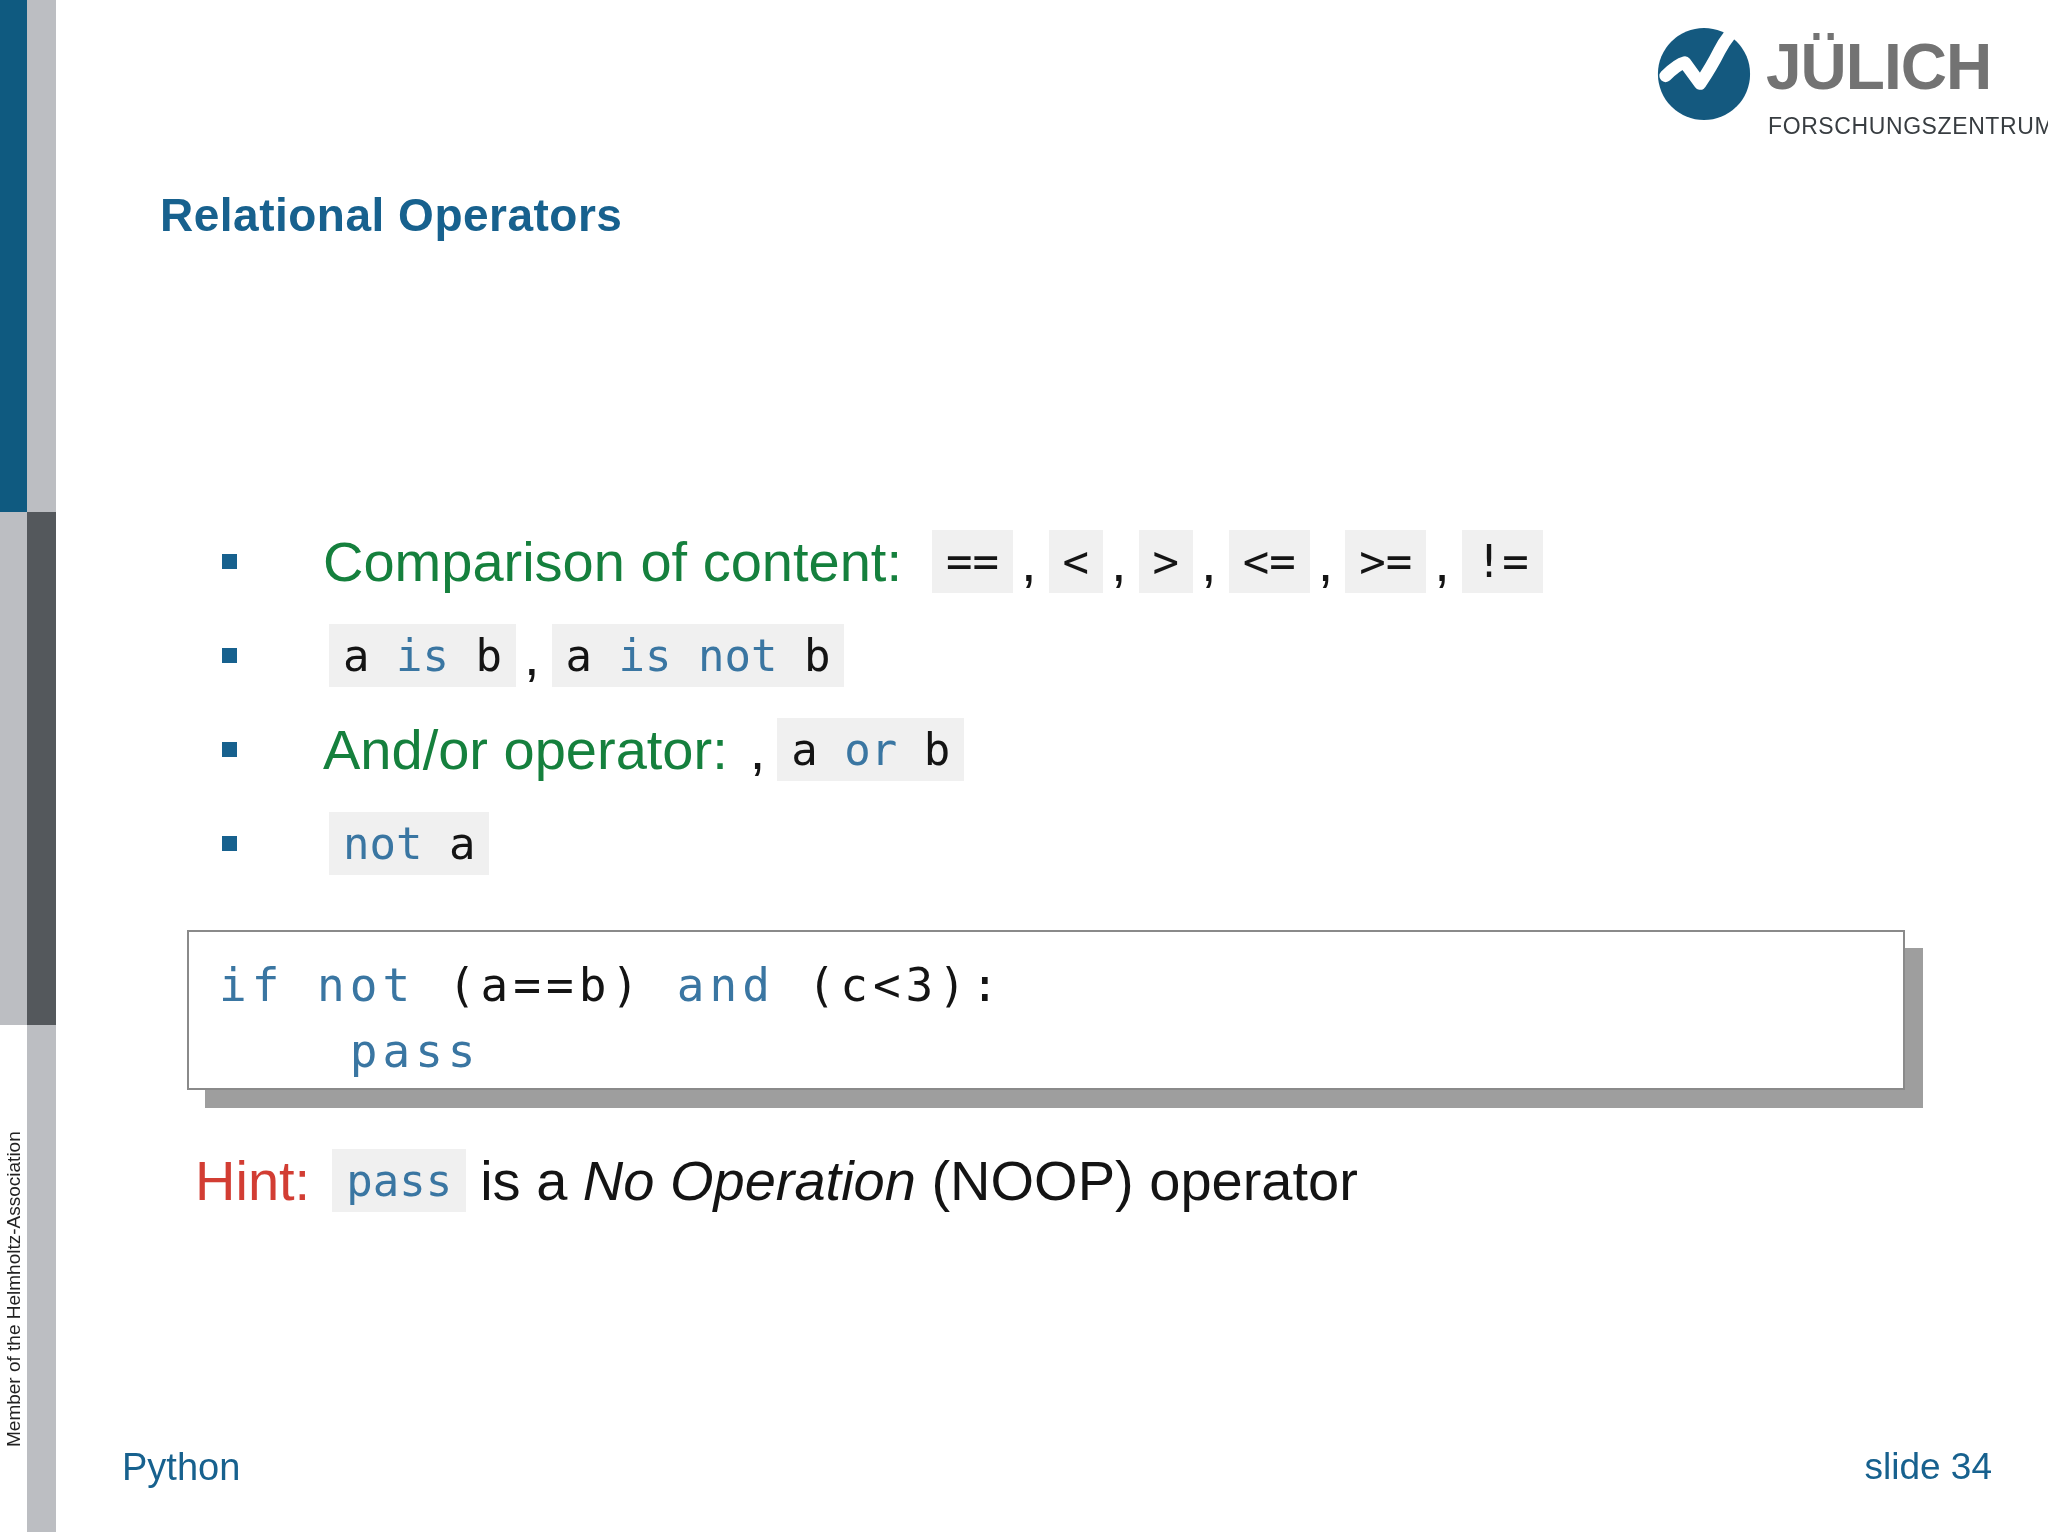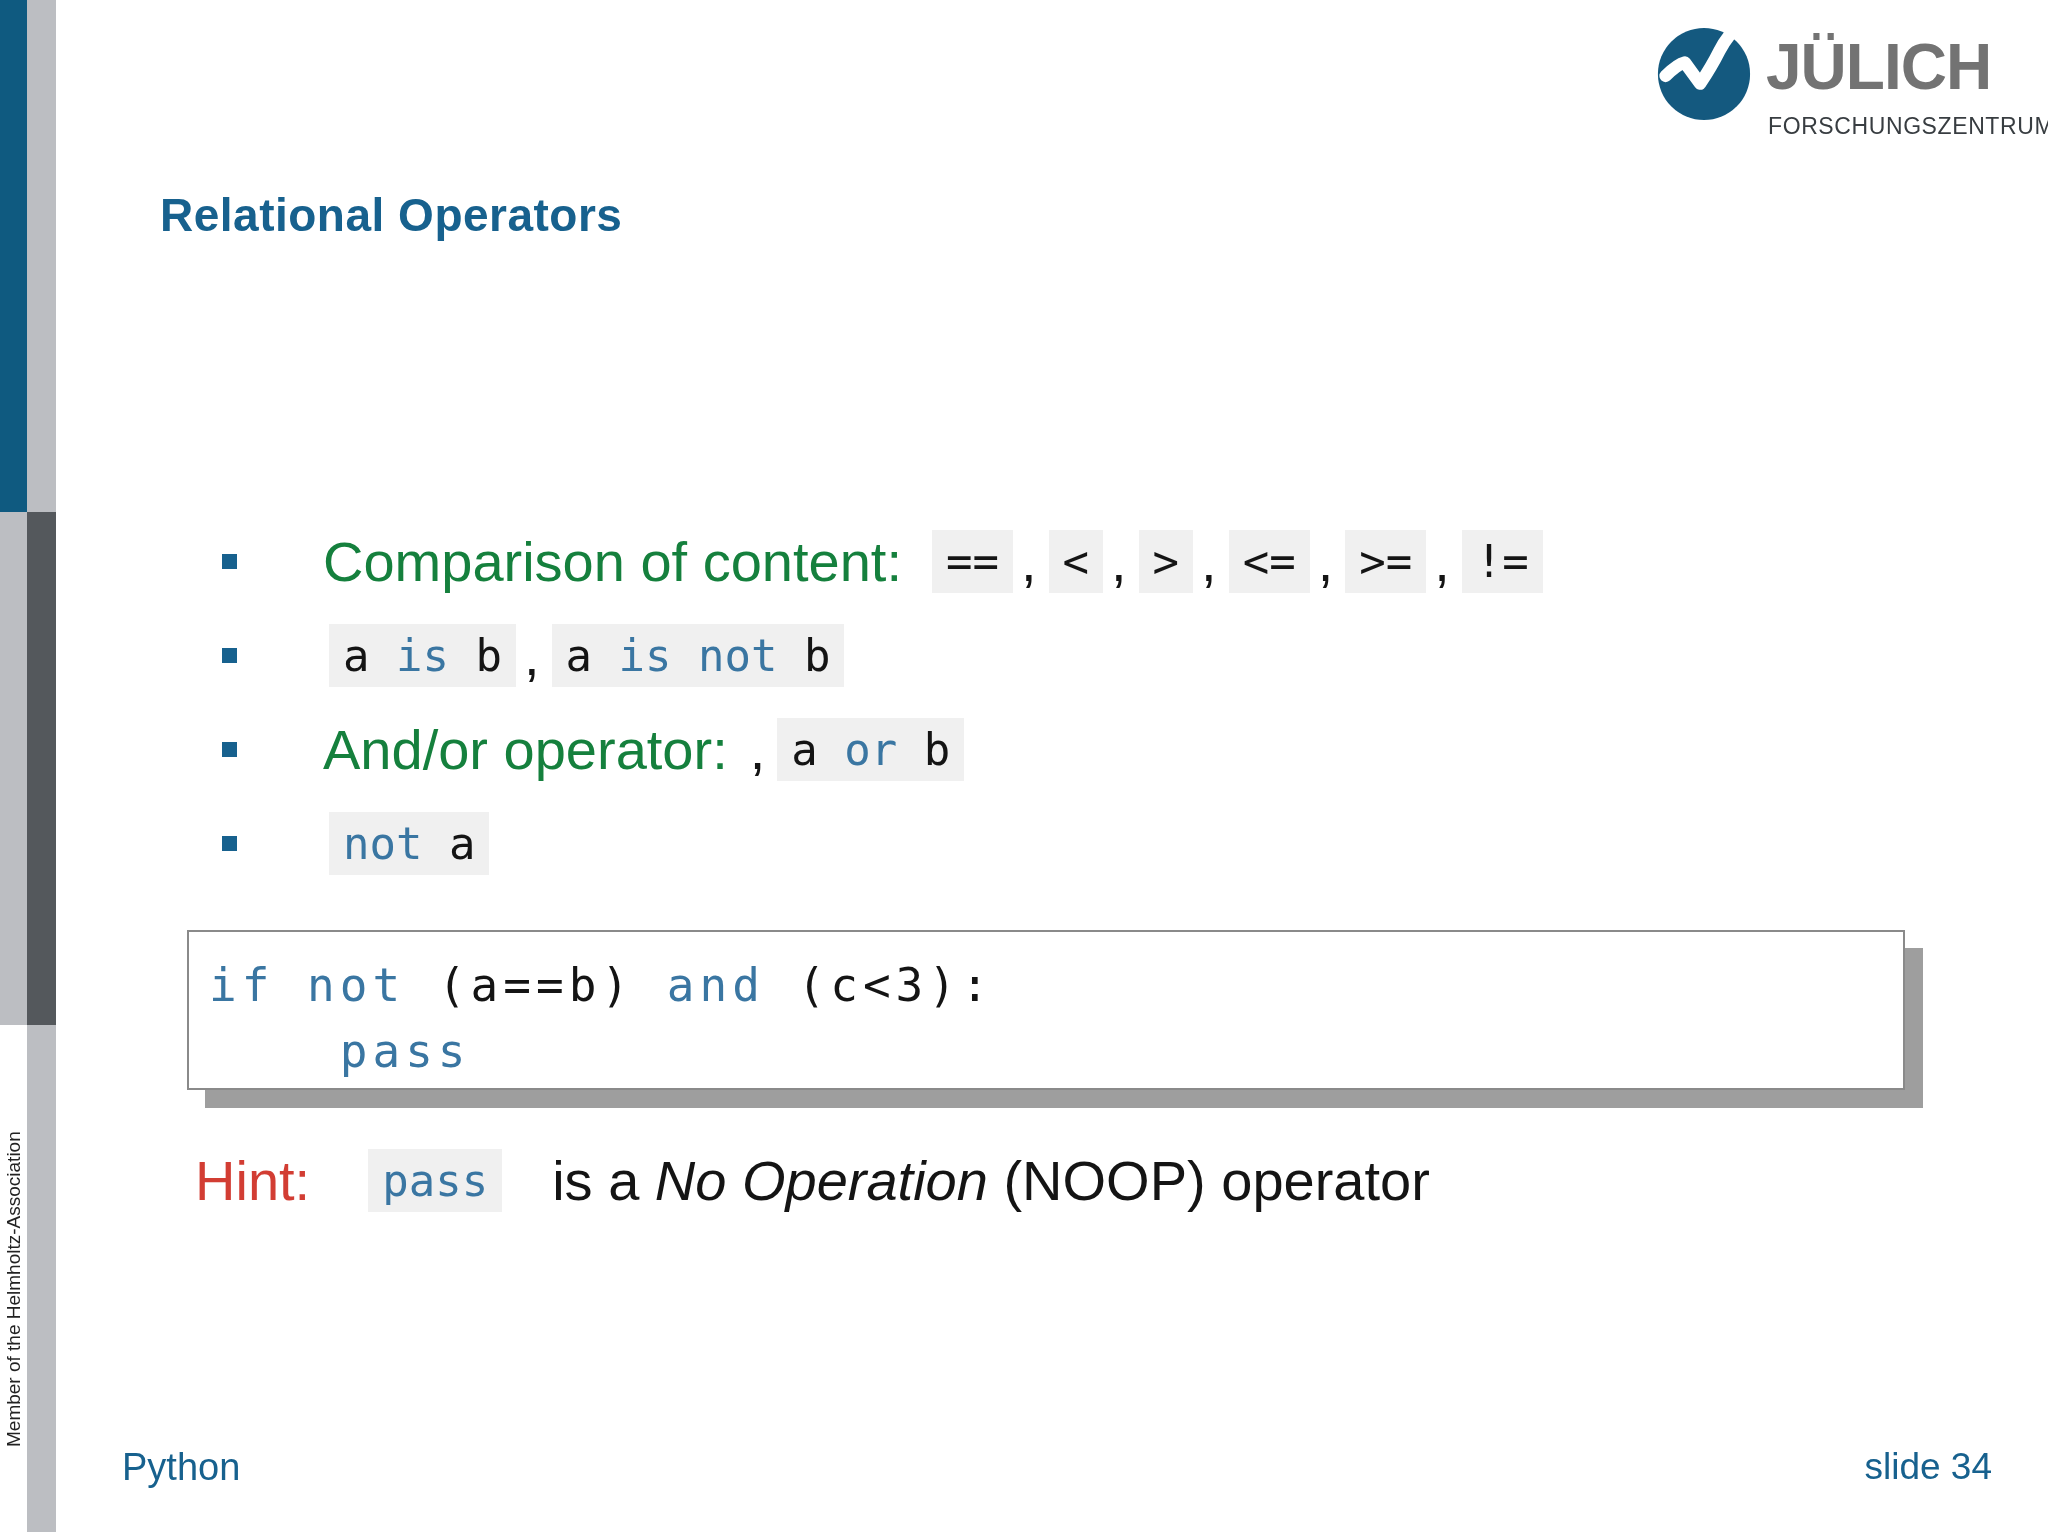--- a/index.html
+++ b/index.html
@@ -34,26 +34,26 @@
   .btext{font-size:56px;color:#15803d;margin-left:24px;}
   .icode{font-family:"DejaVu Sans Mono","Liberation Mono",monospace;font-size:44px;
     background:#f0f0f0;padding:6px 14px;margin:0 8px;white-space:pre;color:#141414;}
   .kw{color:#3a76a2;}
   .sep{font-size:56px;color:#141414;margin-right:4px;}
   .cgroup{margin-left:22px;display:flex;align-items:center;}
   
   .codeblock{
     position:absolute;left:187px;top:930px;width:1718px;height:160px;box-sizing:border-box;
     background:#ffffff;border:2px solid #8a8a8a;box-shadow:18px 18px 0 0 #9e9e9e;
-    padding:20px 0 0 20px;font-family:"DejaVu Sans Mono","Liberation Mono",monospace;
+    padding:20px 0 0 30px;font-family:"DejaVu Sans Mono","Liberation Mono",monospace;
     font-size:46px;letter-spacing:5px;line-height:66px;white-space:pre;color:#141414;
   }
   
   .hint{position:absolute;left:195px;top:1148px;display:flex;align-items:center;
-    font-size:56px;color:#141414;white-space:pre;gap:36px;}
+    font-size:56px;color:#141414;white-space:pre;}
   .hint-prefix{color:#d23d33;margin-right:22px;}
   .hint .icode{margin:0 14px 0 0;}
   .it{font-style:italic;}
   
   .footer-left{position:absolute;left:122px;top:1446px;font-size:38px;color:#17618e;}
   .footer-right{position:absolute;right:56px;top:1446px;font-size:37px;color:#17618e;}
 </style>
 </head>
 <body>
 

